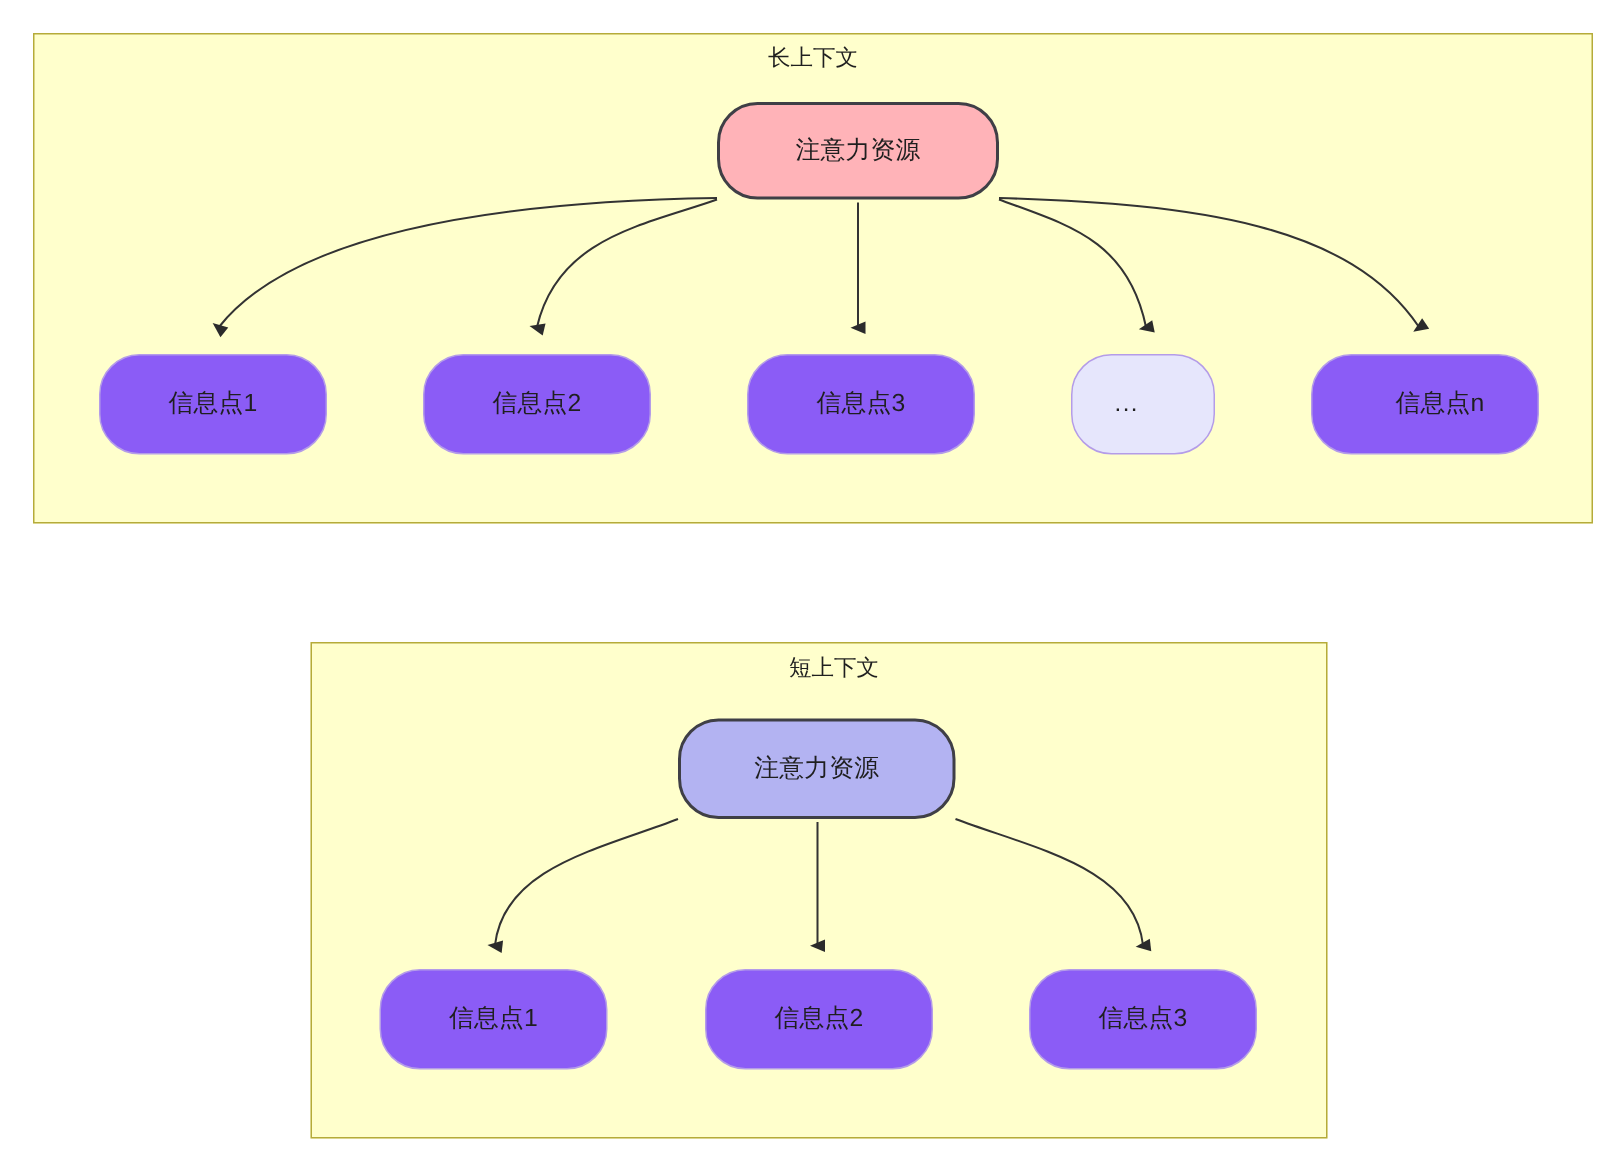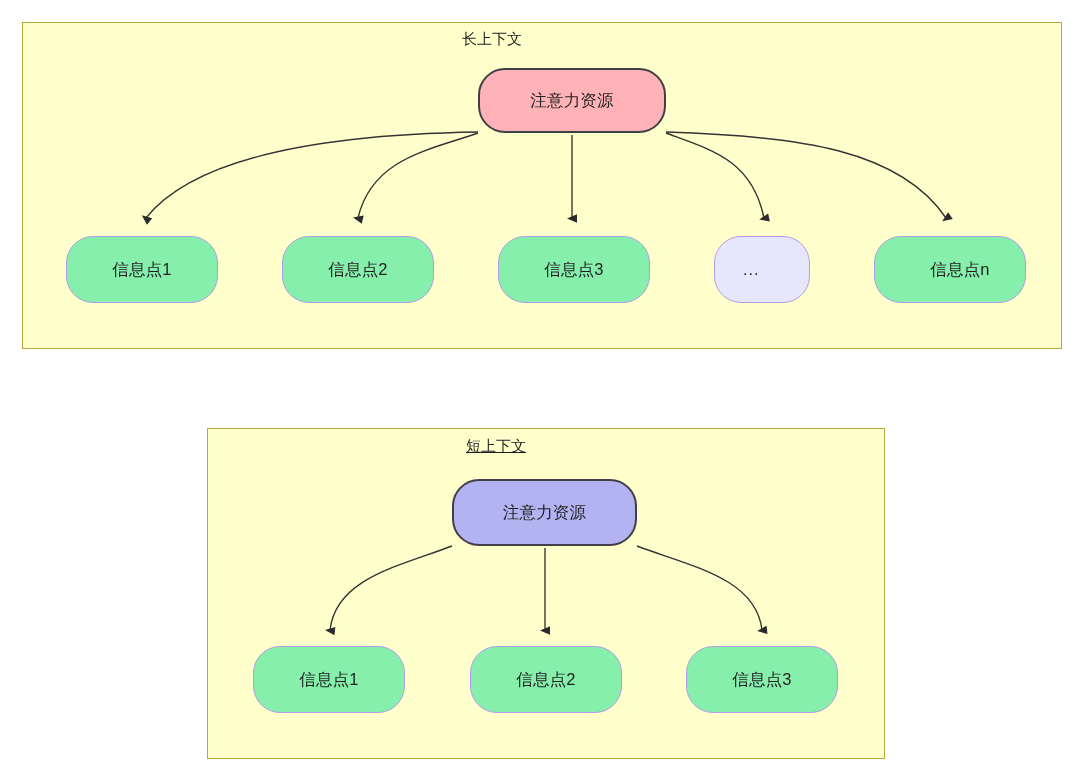--- a/index.html
+++ b/index.html
@@ -28,21 +28,21 @@
     pointer-events: none;
   }
   .panel {
     position: absolute;
     box-sizing: border-box;
     background: #ffffcc;
     border: 1.6px solid #b5ab3a;
   }
   .panel-title {
     position: absolute;
-    text-align: left;
+    text-align: center;
     font-size: 15px;
     color: #1f1f1f;
     white-space: nowrap;
     line-height: 1;
   }
   .node {
     position: absolute;
     box-sizing: border-box;
     display: flex;
     align-items: center;
@@ -55,21 +55,21 @@
   }
   .node.attention-long {
     background: #ffb3b8;
     border: 2.4px solid #3f3f46;
   }
   .node.attention-short {
     background: #b3b3f2;
     border: 2.4px solid #3f3f46;
   }
   .node.info {
-    background: #86efac;
+    background: #8b5cf6;
     border: 1.6px solid #b49ce8;
   }
   .node.ellipsis {
     background: #e6e6fc;
     border: 1.6px solid #b49ce8;
     justify-content: flex-start;
     padding-left: 28px;
     font-size: 16px;
     letter-spacing: 1px;
   }
@@ -105,21 +105,21 @@
   <div class="node info" style="left:282px; top:236px; width:152px; height:67px;">信息点2</div>
 
   <div class="node info" style="left:498px; top:236px; width:152px; height:67px;">信息点3</div>
 
   <div class="node ellipsis" style="left:714px; top:236px; width:96px; height:67px;">...</div>
 
   <div class="node info" style="left:874px; top:236px; width:152px; height:67px;padding-left:20px;">信息点n</div>
 
   <div class="panel" style="left:207px; top:428px; width:678px; height:331px;"></div>
 
-  <div class="panel-title" style="left:466px; top:438px; width:160px;text-decoration:underline;">短上下文</div>
+  <div class="panel-title" style="left:476px; top:438px; width:160px;">短上下文</div>
 
   <svg class="edges" viewBox="0 0 1080 774" xmlns="http://www.w3.org/2000/svg">
     <defs>
       <marker id="arrowShort" markerWidth="9" markerHeight="9" refX="3.1" refY="4.3" orient="auto" markerUnits="strokeWidth">
         <path d="M0.4,0.6 L6.6,0.6 L3.5,8.0 Z" fill="#2b2b2b"></path>
       </marker>
     </defs>
     <g fill="none" stroke="#333333" stroke-width="1.35" marker-end="url(#arrowShort)">
       <path d="M452,546 C 400,566 336,578 330,630"></path>
       <path d="M545,548 L545,630"></path>

